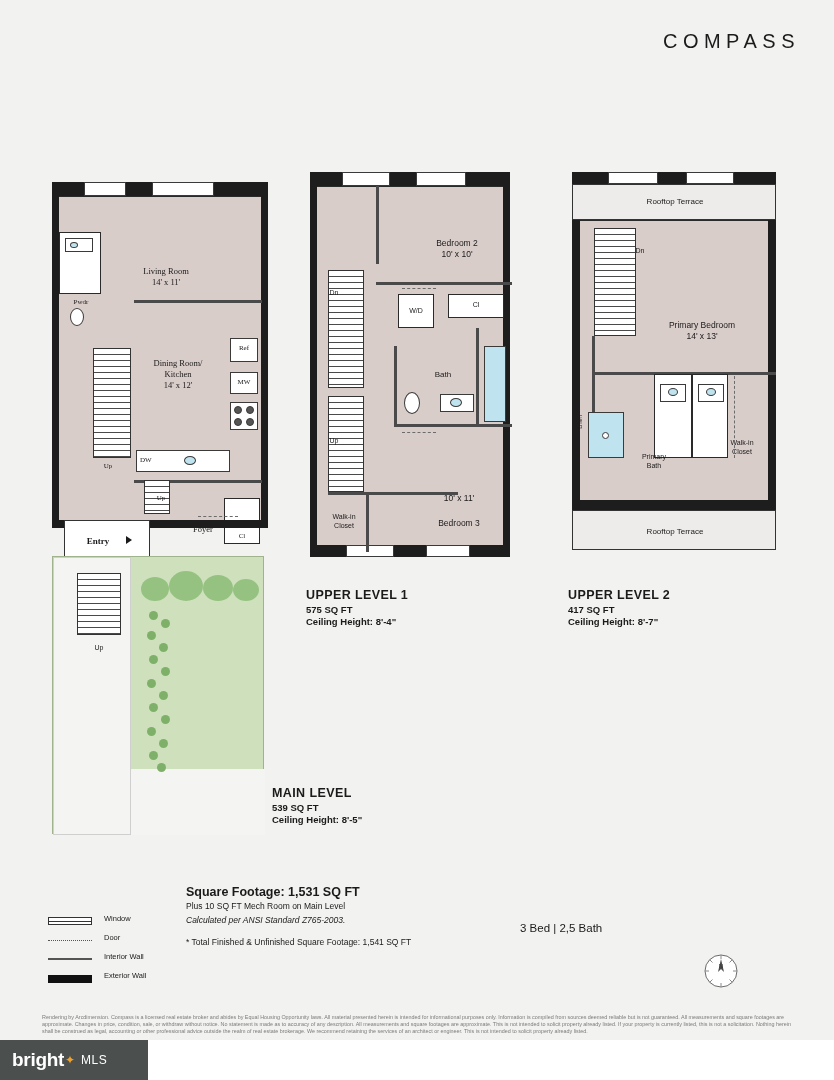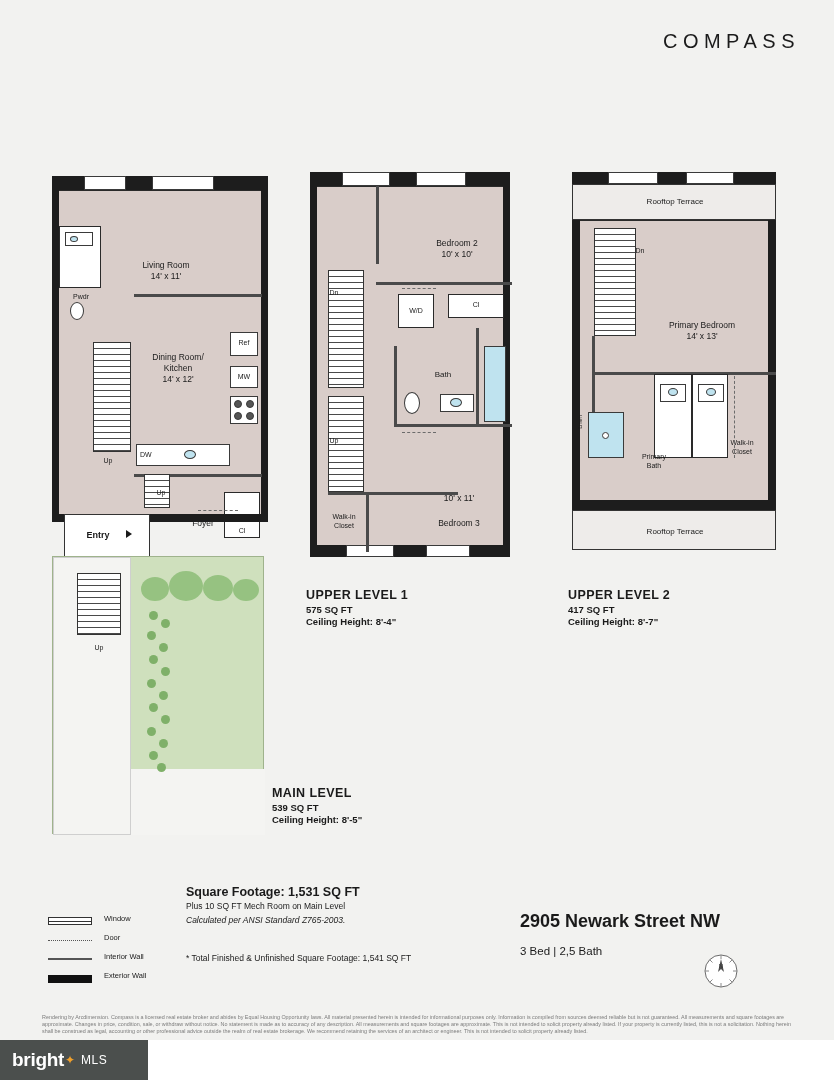--- a/index.html
+++ b/index.html
@@ -81,21 +81,21 @@
   }
   .k-door { border-top: 1px dotted #555; margin-top: 4px; height: 0; }
   .k-interior { border-top: 2px solid #555; margin-top: 3px; height: 0; }
   .k-exterior { background: #111; height: 6px; margin-top: 1px; }
 
   
   .totals { position: absolute; left: 186px; top: 884px; width: 300px; }
   .totals .h1 { font-size: 12.5px; font-weight: bold; line-height: 16px; }
   .totals .l { font-size: 8.5px; line-height: 13.5px; }
   .totals .i { font-size: 8.5px; font-style: italic; line-height: 13.5px; }
-  .totals .star { font-size: 8.5px; margin-top: 26px; }
+  .totals .star { font-size: 8.5px; margin-top: 10px; }
 
   
   .addr { position: absolute; left: 520px; top: 910px; width: 300px; }
   .addr .a1 { font-size: 18px; font-weight: bold; line-height: 23px; }
   .addr .a3 { font-size: 11.5px; margin-top: 12px; }
 
   .compass-rose {
     position: absolute; left: 700px; top: 950px; width: 42px; height: 42px;
   }
 
@@ -119,21 +119,21 @@
     background: #fff;
   }
 </style>
 </head>
 <body>
 
 <div class="page">
 
   <div class="brand">COMPASS</div>
 
-  <div class="plan" style="left:48px; top:174px; width:224px; height:380px;">
+  <div class="plan" style="left:48px; top:180px; width:224px; height:380px;font-family:Liberation Serif, serif;">
 
     <div class="wall" style="left:4px; top:2px; width:216px; height:14px;"></div>
 
     <div class="fix" style="left:36px; top:2px; width:42px; height:14px; background:#fff;"></div>
     <div class="fix" style="left:104px; top:2px; width:62px; height:14px; background:#fff;"></div>
 
     <div class="room" style="left:4px; top:16px; width:216px; height:332px;"></div>
 
     <div class="wall" style="left:4px; top:16px; width:7px; height:332px;"></div>
     <div class="wall" style="left:213px; top:16px; width:7px; height:332px;"></div>
@@ -353,21 +353,20 @@
   </div>
 
   <div class="totals">
     <div class="h1">Square Footage: 1,531 SQ FT</div>
     <div class="l">Plus 10 SQ FT Mech Room on Main Level</div>
     <div class="i">Calculated per ANSI Standard Z765-2003.</div>
     <div class="star">* Total Finished &amp; Unfinished Square Footage: 1,541 SQ FT</div>
   </div>
 
   <div class="addr">
-    <div class="a1">2905 Newark Street NW</div>
     <div class="a3">3 Bed | 2,5 Bath</div>
   </div>
 
   <div class="compass-rose">
     <svg width="42" height="42" viewBox="0 0 42 42">
       <circle cx="21" cy="21" r="16" fill="#fff" stroke="#6b6b6b" stroke-width="1"></circle>
       <g stroke="#8a8a8a" stroke-width="1">
         <line x1="21" y1="5" x2="21" y2="9"></line>
         <line x1="21" y1="33" x2="21" y2="37"></line>
         <line x1="5" y1="21" x2="9" y2="21"></line>

